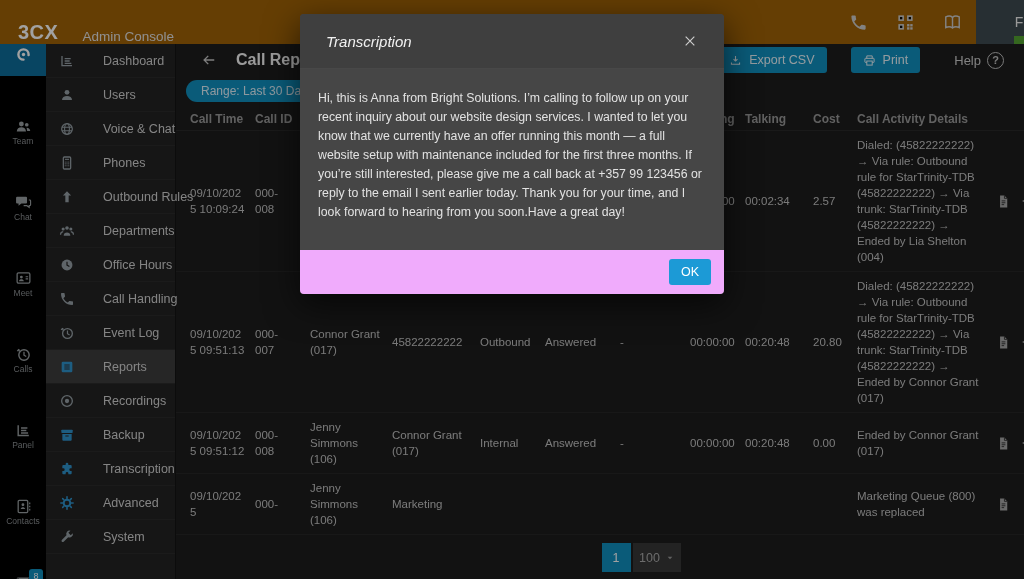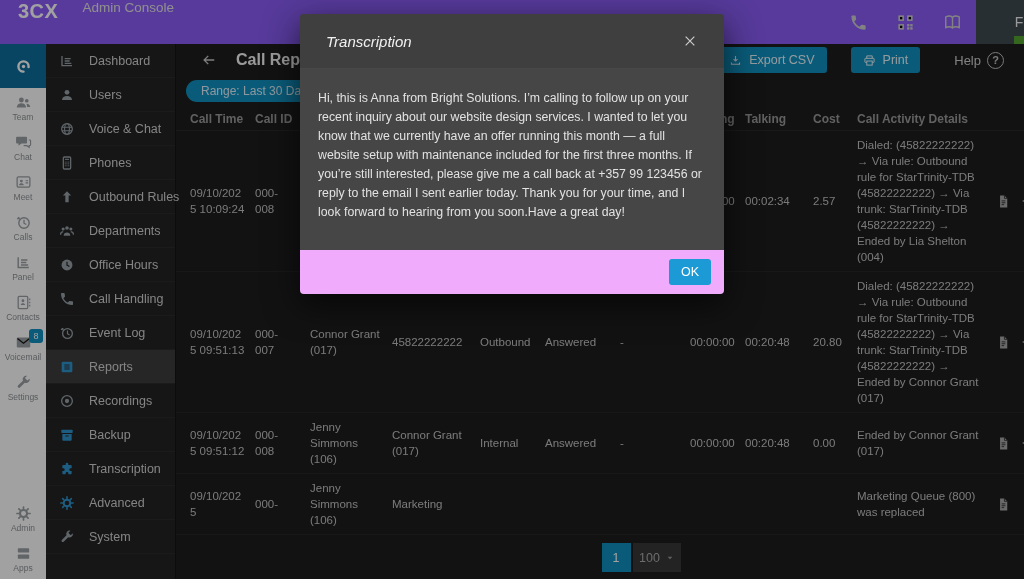--- a/index.html
+++ b/index.html
@@ -3,44 +3,44 @@
 <meta charset="utf-8">
 <style>
   html,body{margin:0;padding:0;background:#000;}
   *{box-sizing:border-box;}
   .app{position:relative;width:1024px;height:579px;background:#1d1d1d;overflow:hidden;
        font-family:"Liberation Sans",sans-serif;-webkit-font-smoothing:antialiased;}
   .ico{display:inline-block;}
   .ico svg{display:block;width:100%;height:100%;}
 
   
-  .topbar{position:absolute;top:0;left:0;right:0;height:44px;background:#8b5cf6;display:flex;align-items:flex-start;z-index:5;}
+  .topbar{position:absolute;top:0;left:0;right:0;height:44px;background:#a16207;display:flex;align-items:flex-end;z-index:5;}
   .logo{margin-left:18px;font-size:20px;font-weight:700;color:#fff;letter-spacing:.5px;}
   .app-title{margin-left:24px;font-size:13.5px;color:#e3e3e3;}
   .topbar-right{margin-left:auto;display:flex;align-items:center;height:100%;}
   .top-icon{width:19px;height:19px;color:#cfcfcf;margin:0 14px;}
   .avatar{width:40px;height:44px;background:#3e4b52;color:#f2f2f2;display:flex;align-items:center;
           justify-content:center;font-size:14px;position:relative;padding-left:48px;}
   .avatar .status{position:absolute;right:0;bottom:0;width:10px;height:8px;background:var(--green,#55a332);}
 
   
-  .rail{position:absolute;top:44px;left:0;bottom:0;width:46px;background:#ffffff;display:flex;flex-direction:column;z-index:4;}
+  .rail{position:absolute;top:32px;left:0;bottom:0;width:46px;background:#000000;display:flex;flex-direction:column;z-index:4;gap:36px;}
   .rail-item{position:relative;height:40px;flex:none;display:flex;flex-direction:column;align-items:center;
              justify-content:center;color:#9aa0a3;}
   .rail-item .ico{width:17px;height:17px;}
   .rail-label{font-size:8.5px;color:#8d9194;margin-top:2px;line-height:9px;}
   .rail-item.active{height:44px;background:#0e6e9c;color:#fff;}
   .badge{position:absolute;top:1px;right:3px;background:var(--accent,#1191c0);color:#fff;font-size:9px;
          min-width:14px;height:14px;padding:0 2px;border-radius:3px;display:flex;align-items:center;justify-content:center;}
   .rail-spacer{flex:1;}
 
   
   .sidebar{position:absolute;top:44px;left:46px;bottom:0;width:130px;background:#232323;border-right:1px solid #141414;z-index:4;}
   .side-item{height:34px;display:flex;align-items:center;padding-left:13px;border-bottom:1px solid #2b2b2b;
-             color:#d2d2d2;font-size:12.5px;gap:14px;white-space:nowrap;}
+             color:#d2d2d2;font-size:12.5px;gap:28px;white-space:nowrap;}
   .side-item .ico{width:16px;height:16px;color:#97a1a7;flex:none;}
   .side-item.selected{background:#3d3d3d;}
   .side-item .ico.accent{color:#2f93cd;}
 
   
   .main{position:absolute;top:44px;left:176px;right:0;bottom:0;background:#1d1d1d;overflow:hidden;}
   .page-header{height:32px;display:flex;align-items:center;padding:0 10px 0 24px;}
   .back{width:18px;height:18px;color:#c9c9c9;margin-right:18px;}
   .page-title{color:#f5f5f5;font-size:16px;font-weight:700;}
   .header-actions{margin-left:auto;display:flex;align-items:center;gap:24px;}

